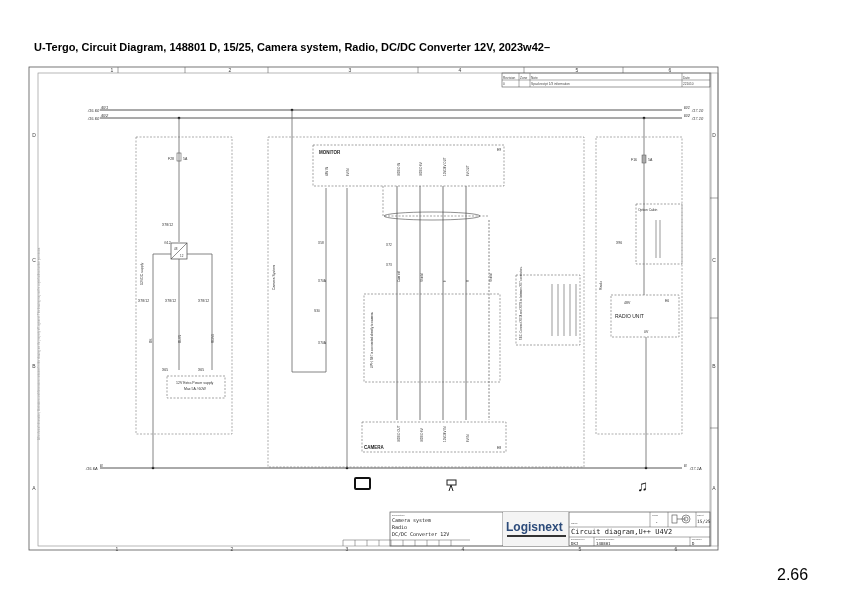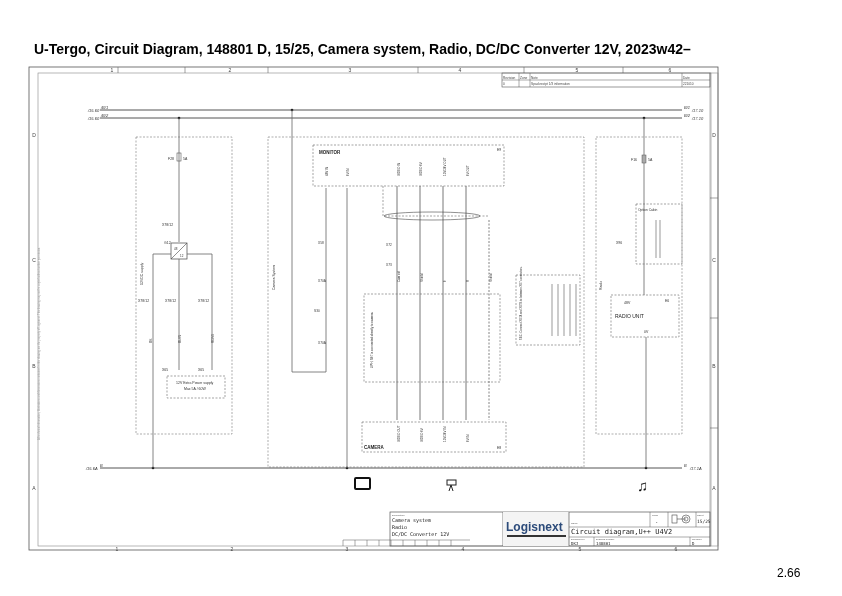--- a/index.html
+++ b/index.html
@@ -1,18 +1,18 @@
 <!DOCTYPE html>
 <html><head>
 <meta charset="utf-8">
 <style>
   html, body { margin:0; padding:0; background:#ffffff; }
   body { width:842px; height:596px; position:relative; overflow:hidden; font-family:"Liberation Sans", sans-serif; }
-  .page-title { position:absolute; left:34px; top:41px; font-size:14px; font-weight:bold; color:#000; letter-spacing:0; }
-  .page-num { position:absolute; left:777px; top:566px; font-size:12px; color:#000; }
+  .page-title { position:absolute; left:34px; top:41px; font-size:11px; font-weight:bold; color:#000; letter-spacing:0; }
+  .page-num { position:absolute; left:777px; top:566px; font-size:16px; color:#000; }
   svg text { font-family:"Liberation Sans", sans-serif; }
   .mono { font-family:"DejaVu Sans Mono", monospace; }
 </style>
 </head>
 <body>
 
 <div class="page-title">U-Tergo, Circuit Diagram, 148801 D, 15/25, Camera system, Radio, DC/DC Converter 12V, 2023w42–</div>
 
 <svg width="842" height="596" viewBox="0 0 842 596" style="position:absolute;left:0;top:0;" xmlns="http://www.w3.org/2000/svg">
 

